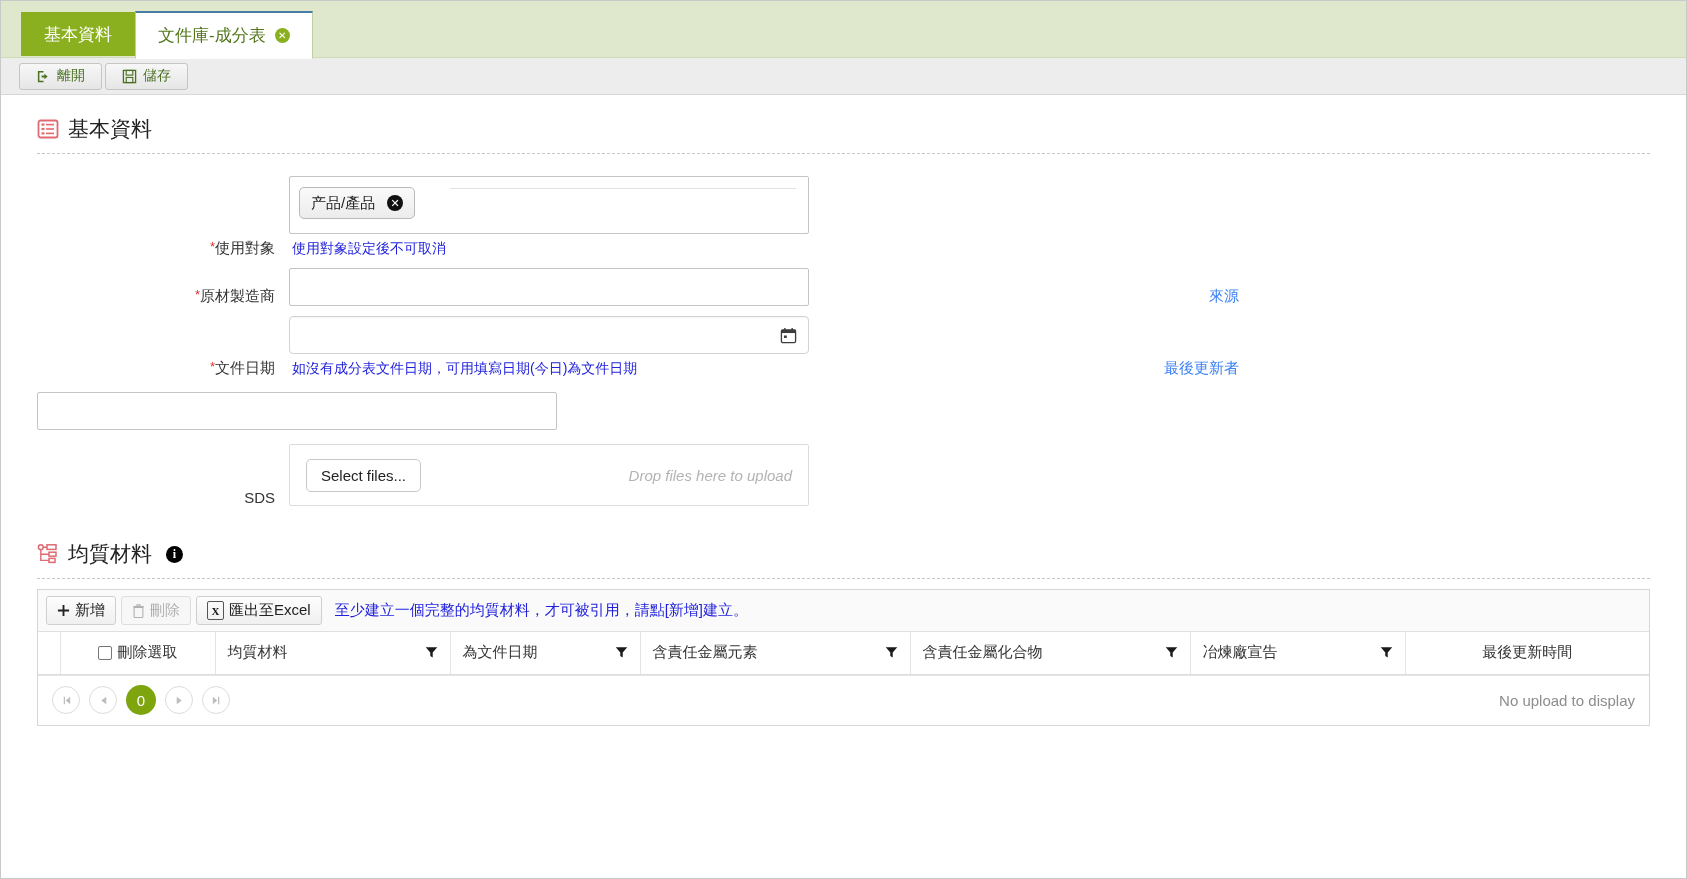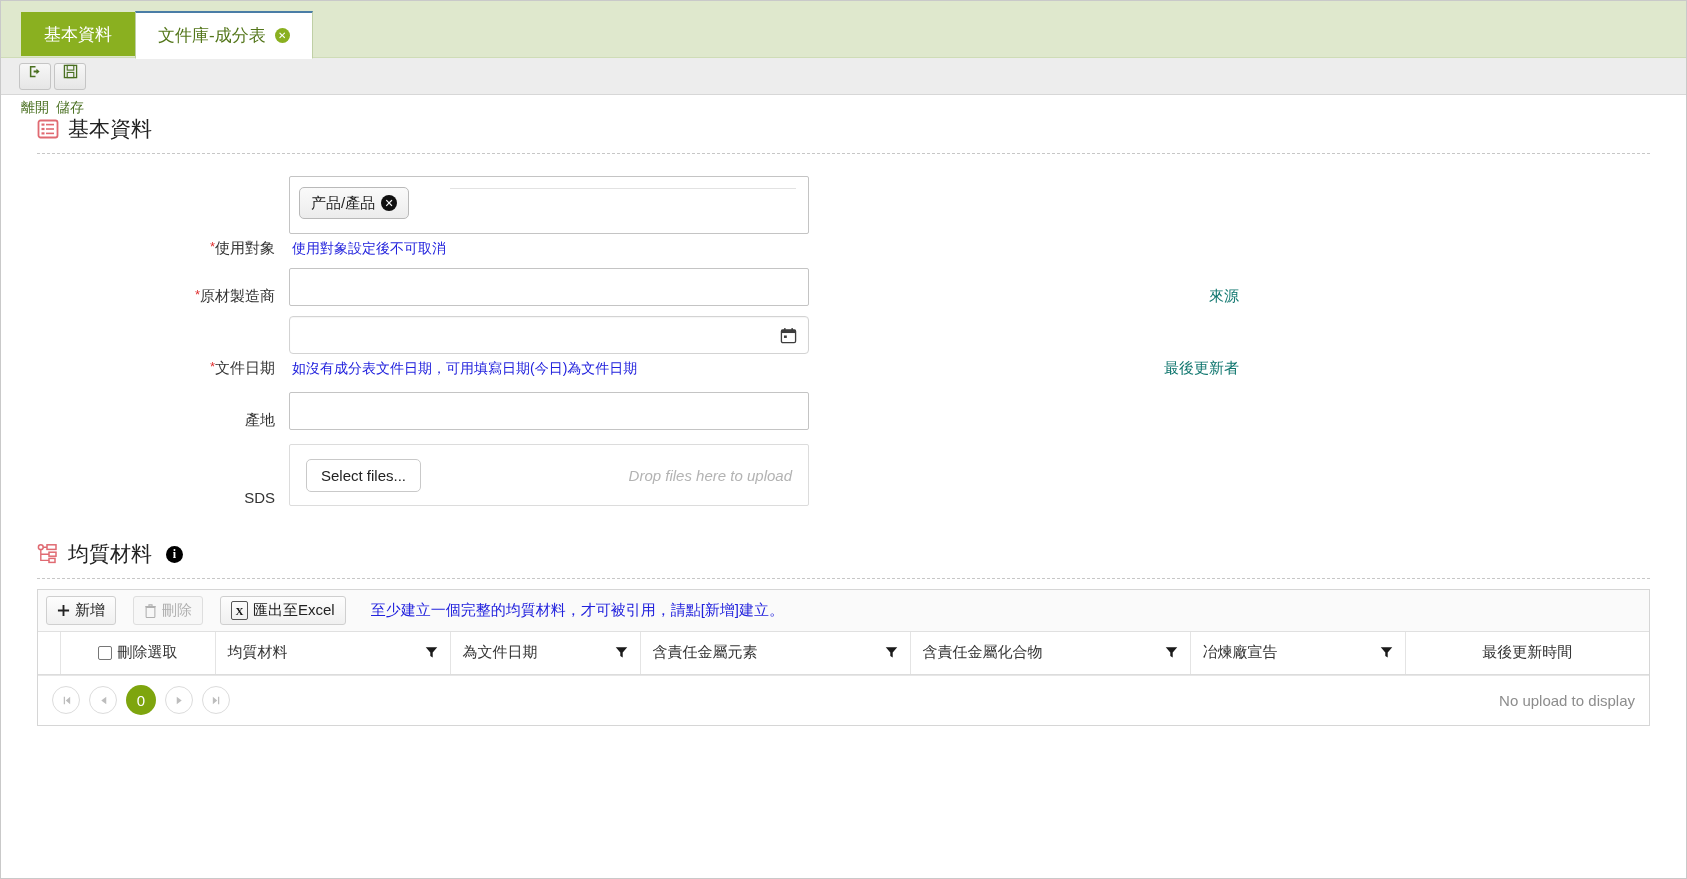--- a/index.html
+++ b/index.html
@@ -80,31 +80,30 @@
     background: #ededed;
     border-bottom: 1px solid #d7d7d7;
     display: flex;
     align-items: center;
     padding-left: 18px;
     gap: 3px;
   }
   .cmdbtn {
     display: inline-flex;
     align-items: center;
-    gap: 20px;
+    gap: 6px;
     height: 27px;
-    padding: 0 1px;
+    padding: 0 16px;
     background: linear-gradient(#f7f7f7, #e6e6e6);
     border: 1px solid #c5c5c5;
     border-radius: 3px;
     color: #4a7021;
     font-size: 14px;
     cursor: pointer;
     white-space: nowrap;
-    flex-direction: column;
   }
   .cmdbtn .gi { width: 15px; height: 15px; display:inline-block; }
 
   
   .body { padding: 0 36px; }
 
   .section-head {
     display: flex;
     align-items: center;
     gap: 9px;
@@ -147,21 +146,21 @@
     color: #333;
     padding-top: 8px;
     white-space: nowrap;
   }
   .req { color: #e03030; font-size: 13px; vertical-align: 2px; }
   .fctl { width: 520px; }
   .rlabel {
     width: 270px;
     text-align: right;
     font-size: 15px;
-    color: #0f766e;
+    color: #3b82f6;
     padding-top: 8px;
     margin-left: 160px;
     white-space: nowrap;
   }
 
   .txtbox {
     width: 520px;
     height: 38px;
     border: 1px solid #c4c4c4;
     background: #fff;
@@ -178,21 +177,21 @@
   }
   .multibox::after {
     content: "";
     position: absolute;
     left: 160px; right: 12px; top: 11px;
     border-top: 1px solid #e2e2e2;
   }
   .token {
     display: inline-flex;
     align-items: center;
-    gap: 6px;
+    gap: 12px;
     height: 32px;
     padding: 0 11px;
     background: linear-gradient(#fafafa,#ececec);
     border: 1px solid #b9b9b9;
     border-radius: 5px;
     font-size: 15px;
     color: #222;
     position: relative;
     z-index: 2;
   }
@@ -256,21 +255,21 @@
 
   
   .grid {
     border: 1px solid #d6d6d6;
     background: #fff;
     margin-top: 10px;
   }
   .gridtoolbar {
     display: flex;
     align-items: center;
-    gap: 17px;
+    gap: 5px;
     padding: 6px 8px;
     background: #fafafa;
     border-bottom: 1px solid #e0e0e0;
   }
   .gbtn {
     display: inline-flex;
     align-items: center;
     gap: 5px;
     height: 29px;
     padding: 0 10px;
@@ -453,23 +452,20 @@
                 <rect x="4.2" y="9" width="3" height="2.6" fill="#3c3c3c"></rect>
               </svg>
             </span>
           </div>
           <div class="hint">如沒有成分表文件日期，可用填寫日期(今日)為文件日期</div>
         </div>
         <div class="rlabel">最後更新者</div>
       </div>
 
       <div class="frow" style="margin-top:14px;">
-        <div class="flabel">
-          <span>產地</span>
-        </div>
         <div class="fctl">
           <input class="txtbox" type="text" value="" style="">
         </div>
       </div>
 
       <div class="frow" style="margin-top:14px;">
         <div class="flabel" style="padding-top:19px;">
           <span>SDS</span>
         </div>
         <div class="fctl">

